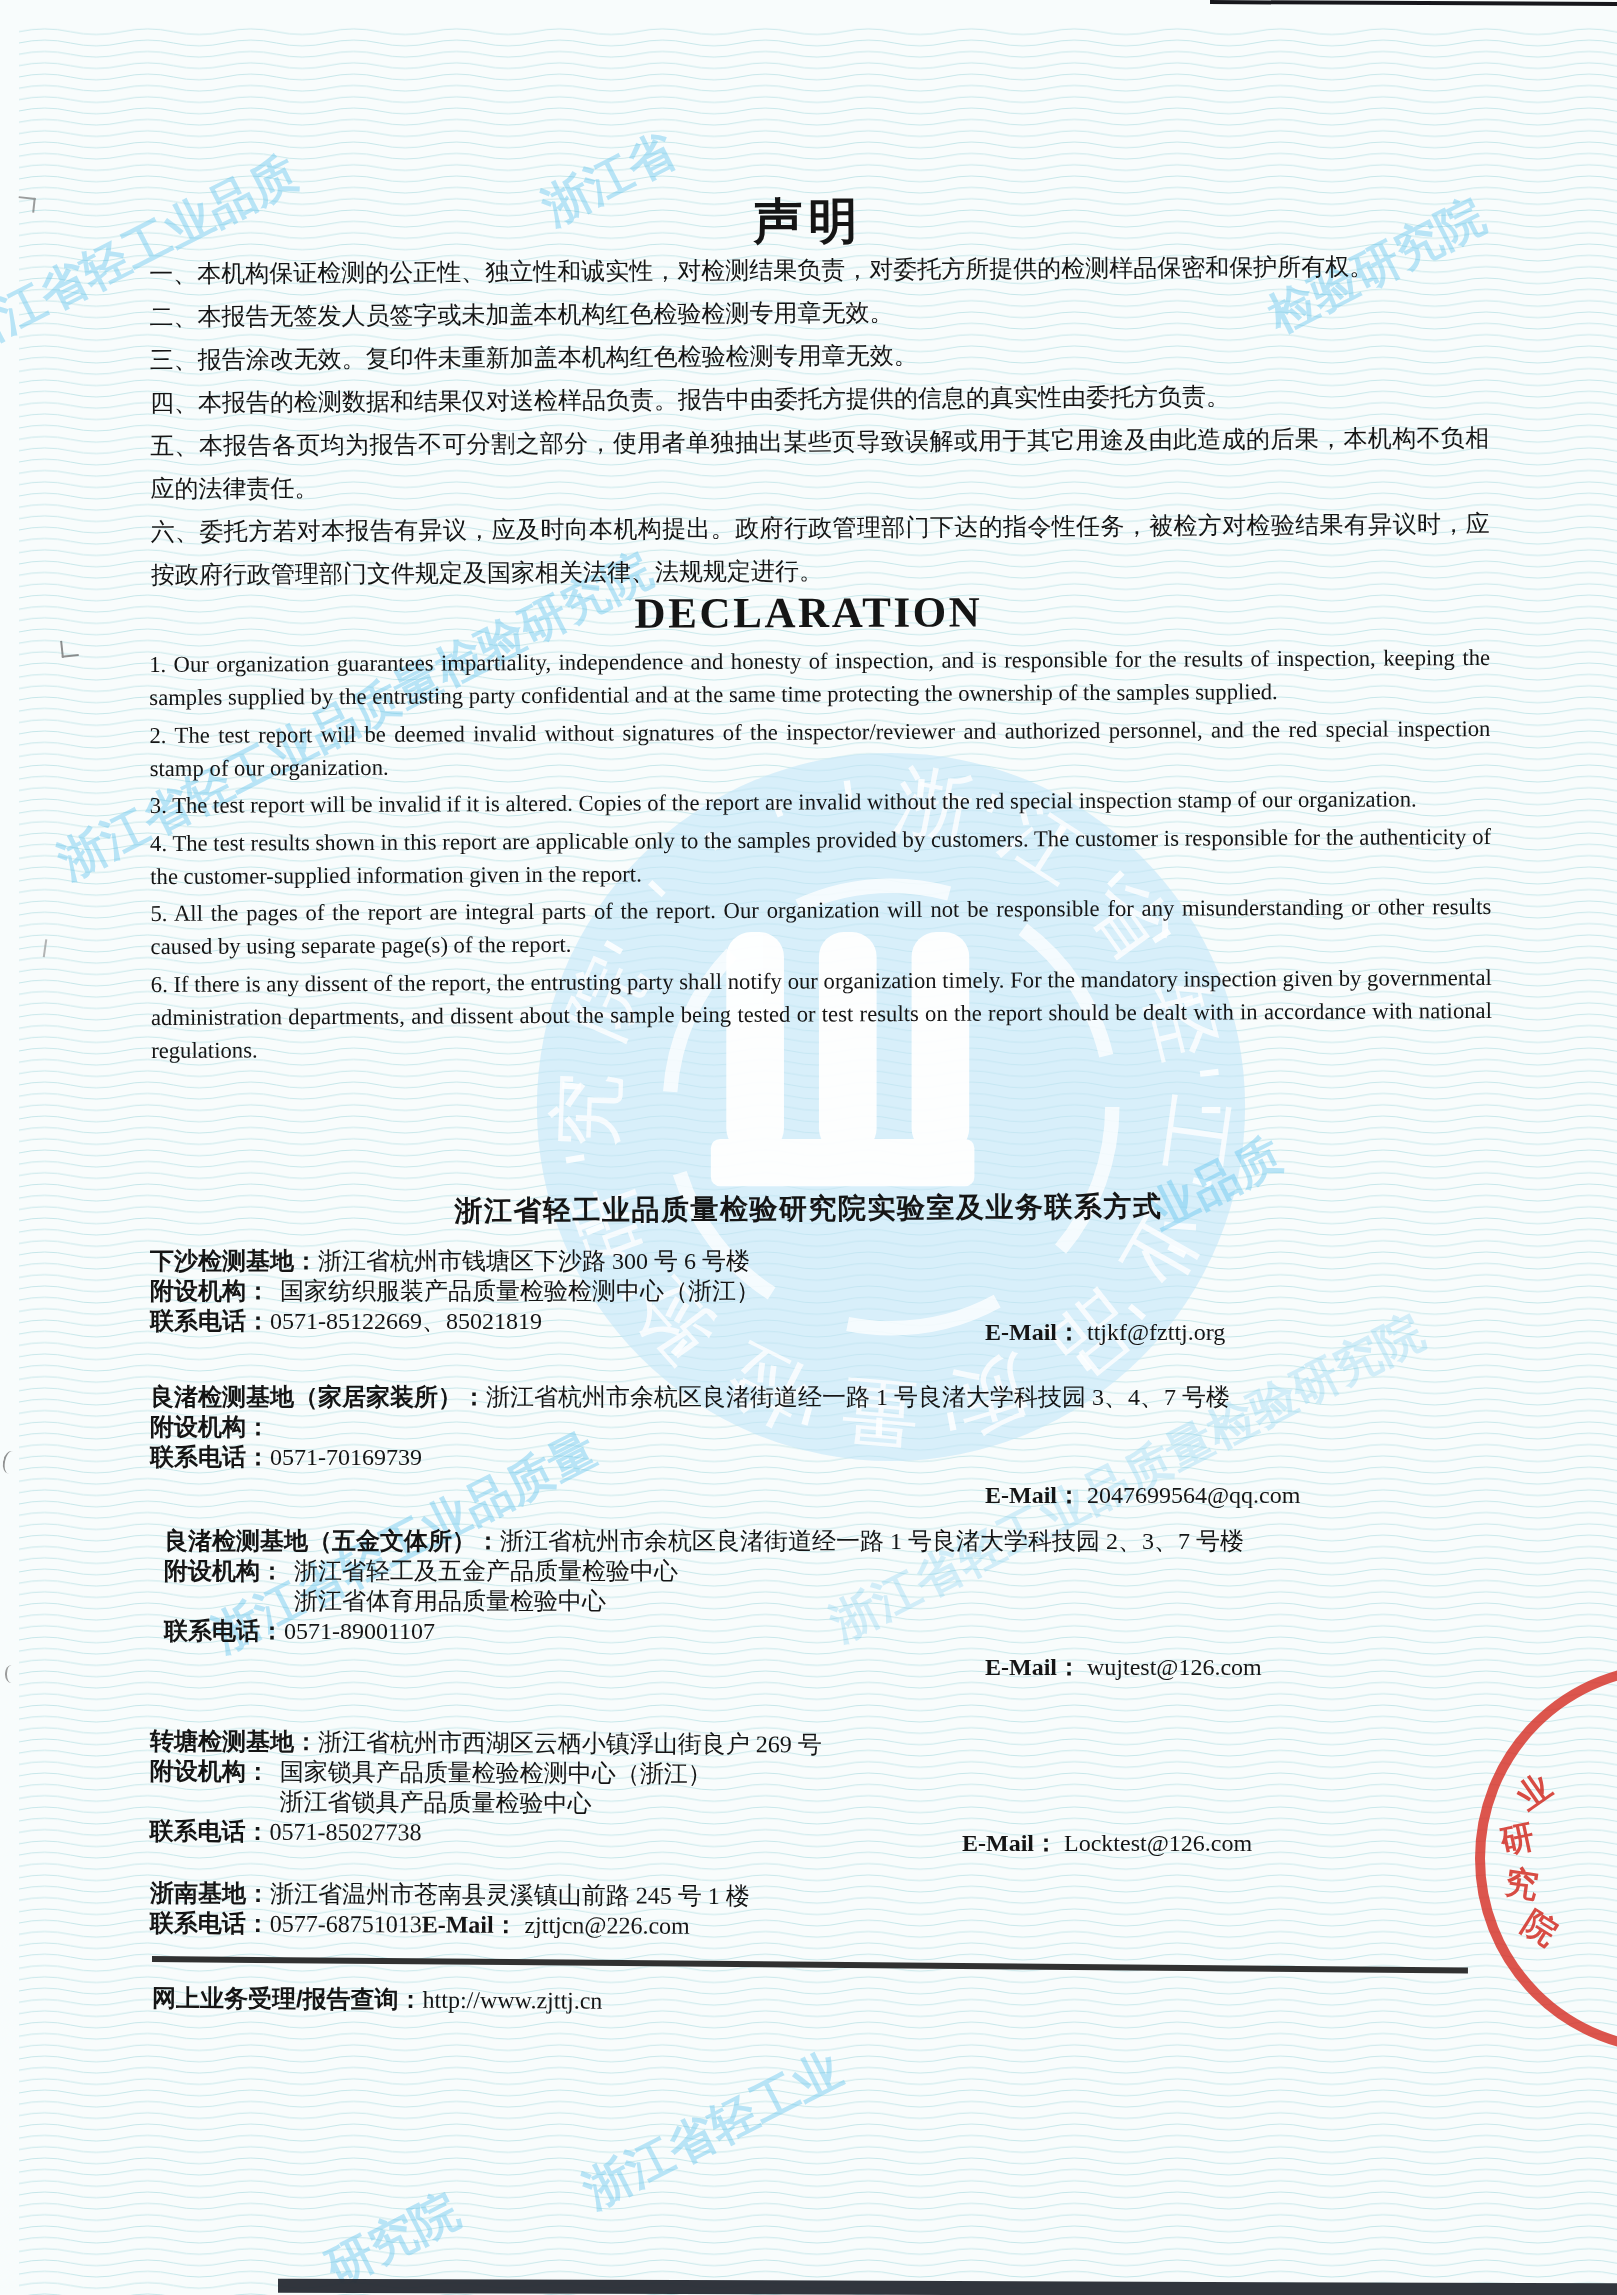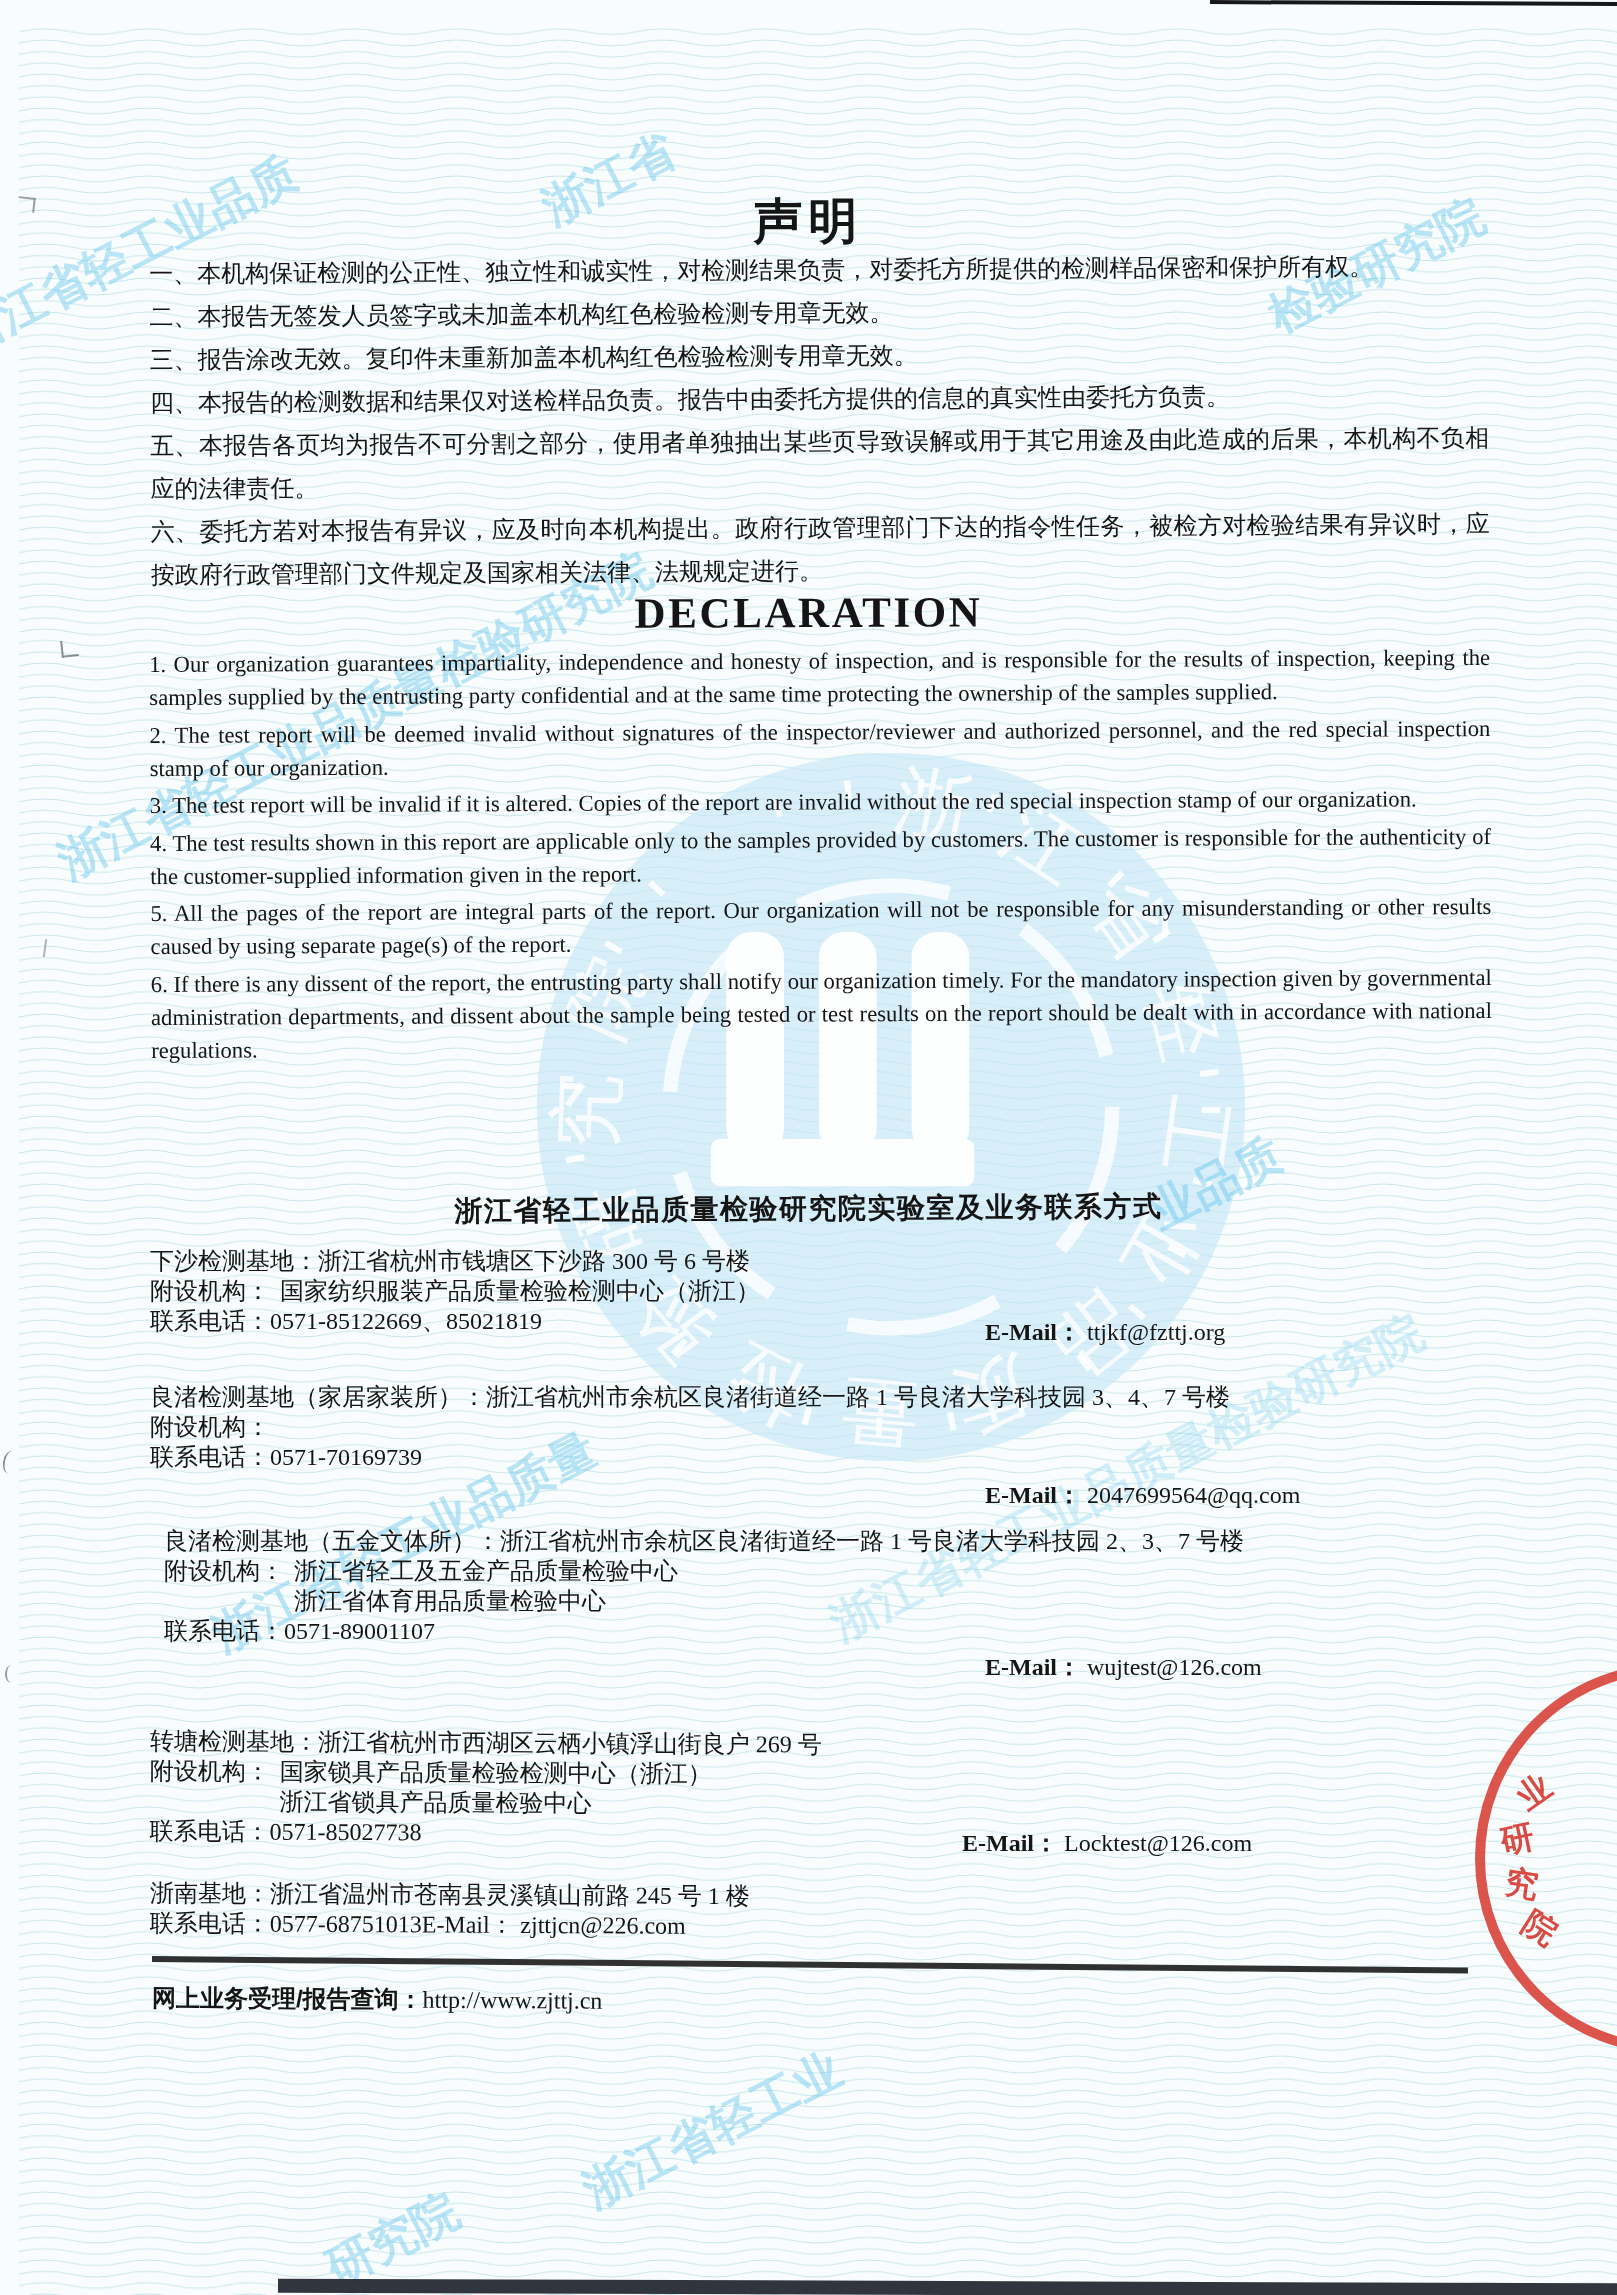--- a/index.html
+++ b/index.html
@@ -18,21 +18,21 @@
   .cn-title{top:189px;font-size:49px;font-weight:bold;letter-spacing:6.2px;transform:rotate(-0.3deg);}
   .cn-list{left:149px;top:253px;width:1339px;transform:rotate(-0.35deg);transform-origin:left top;}
   .cn-item{font-size:24px;line-height:43px;text-align:justify;font-family:"Liberation Serif",serif;}
   .en-title{top:588px;font-size:43px;font-weight:600;letter-spacing:2.6px;
             font-family:"Liberation Serif",serif;transform:rotate(-0.25deg);}
   .en-list{left:149px;top:648px;width:1341px;transform:rotate(-0.3deg);transform-origin:left top;}
   .en-item{font-size:22.7px;line-height:33px;text-align:justify;margin-bottom:4.6px;
            font-family:"Liberation Serif",serif;}
   .contact-title{top:1190px;font-size:28px;font-weight:bold;letter-spacing:1.5px;transform:rotate(-0.4deg);}
   .base{left:150px;width:1359px;font-size:24px;line-height:30px;}
-  .base .lbl{font-weight:normal;}
+  .base .lbl{font-weight:bold;}
   .base .val{font-family:"Liberation Serif",serif;}
   .affil{display:flex;}
   .affil .lbl{flex:none;width:130px;}
   .email{font-size:24px;font-family:"Liberation Serif",serif;white-space:nowrap;text-align:right;}
   .email .lbl{font-weight:bold;}
   .divider{left:152px;top:1956px;width:1316px;height:5.7px;background:#1f1f1f;opacity:.92;
            transform:rotate(0.5deg);transform-origin:left center;}
   .footer{left:152px;top:1982px;font-size:24px;transform:rotate(0.35deg);transform-origin:left center;white-space:nowrap;}
   .footer .lbl{font-weight:bold;}
   .footer .val{font-family:"Liberation Serif",serif;}

